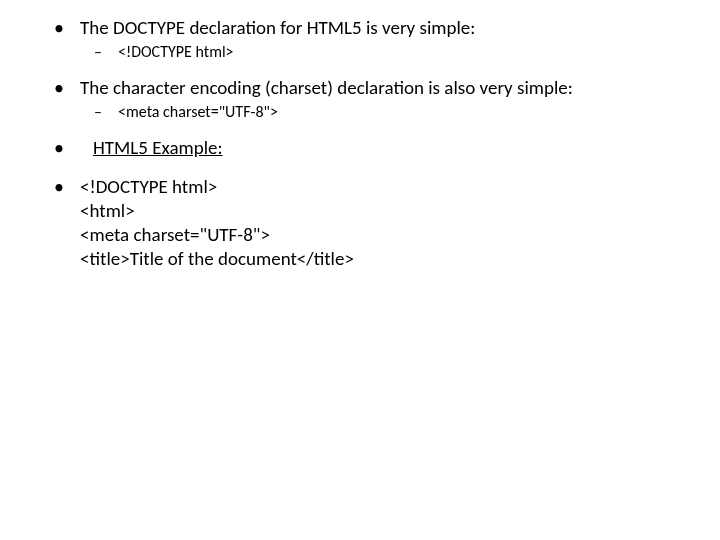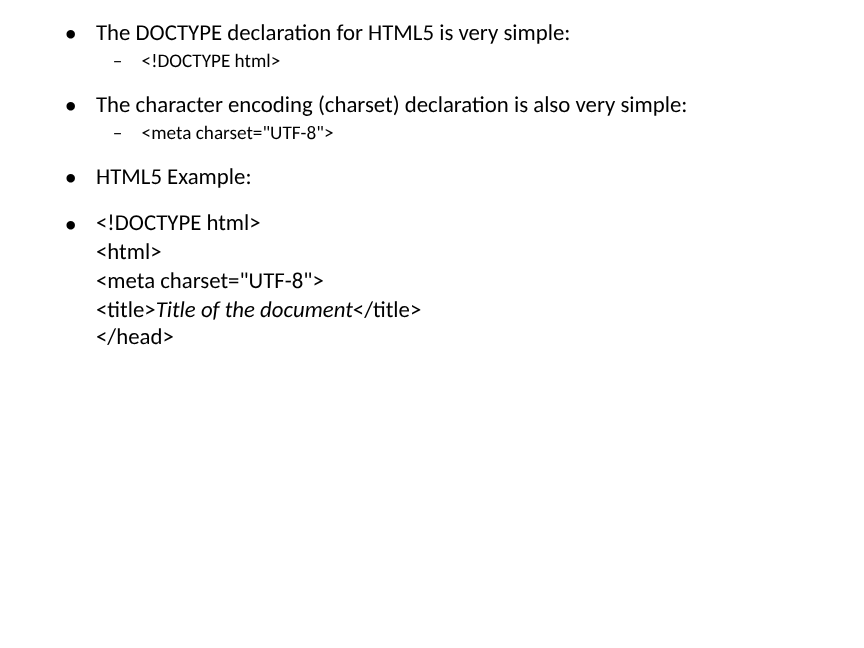--- a/index.html
+++ b/index.html
@@ -56,23 +56,24 @@
     height: 10px;
   }
   .codeblock {
     margin-top: 0;
     margin-bottom: 14px;
   }
   .codeblock .line {
     display: block;
   }
   .italic {
-    font-style: italic;
   }
   .underline {
+    text-decoration: underline;
+    margin-left: 13px;
   }
 </style>
 </head>
 <body>
 
 <div class="slide">
   <ul class="level1">
 
     <li>
       <span>The DOCTYPE declaration for HTML5 is very simple:</span>
@@ -96,20 +97,19 @@
       <span class="underline">HTML5 Example:</span>
       <div class="spacer"></div>
     </li>
 
     <li>
       <div class="codeblock">
         <span class="line">&lt;!DOCTYPE html&gt;</span>
         <span class="line">&lt;html&gt;</span>
         <span class="line">&lt;meta charset="UTF-8"&gt;</span>
         <span class="line"><span>&lt;title&gt;</span><span class="italic">Title of the document</span><span>&lt;/title&gt;</span></span>
-        <span class="line">&lt;/head&gt;</span>
       </div>
       <div class="codeblock">
       </div>
     </li>
 
   </ul>
 </div>
 
 </body></html>

